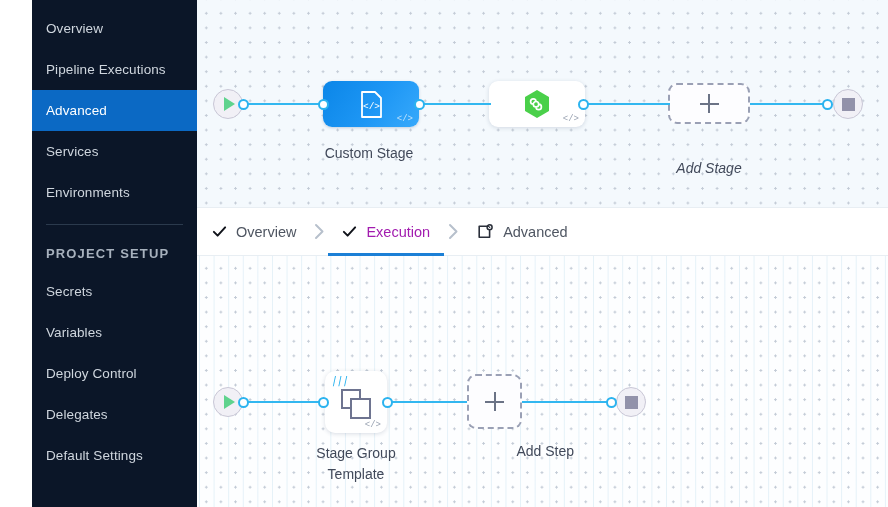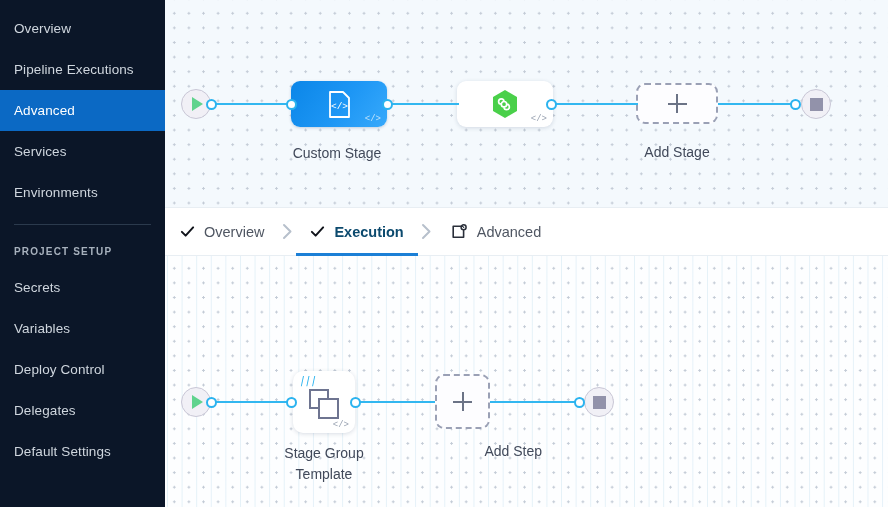--- a/index.html
+++ b/index.html
@@ -2,21 +2,21 @@
 <html><head>
 <meta charset="utf-8">
 <style>
   * { box-sizing: border-box; margin: 0; padding: 0; }
   html, body {
     width: 888px; height: 507px;
     overflow: hidden;
     font-family: "Liberation Sans", sans-serif;
     background: #ffffff;
   }
-  .app { position: relative; width: 888px; height: 507px; display: flex; }
+  .app { position: relative; width: 888px; height: 507px; display: flex; padding-left: 32px; }
 
   
   .sidebar {
     width: 165px; height: 507px;
     background: #0b1628;
     flex: 0 0 165px;
     padding-top: 8px;
     position: relative;
     z-index: 5;
   }
@@ -30,21 +30,21 @@
     cursor: pointer;
     white-space: nowrap;
   }
   .nav-item.active { background: #0b69c4; color: #ffffff; }
   .nav-divider {
     height: 1px; background: #2b3a4d;
     margin: 11px 14px 0 14px;
   }
   .nav-section {
     color: #a7b1bd;
-    font-size: 10px;
+    font-size: 13px;
     letter-spacing: 1.15px;
     font-weight: 600;
     padding: 21px 0 10px 14px;
   }
 
   
   .main { position: relative; width: 723px; height: 507px; background: #fff; }
 
   .canvas {
     position: absolute; left: 0; width: 723px;
@@ -80,21 +80,21 @@
   }
   .tab {
     display: flex; align-items: center; gap: 9px;
     height: 49px;
     padding: 0 2px;
     font-size: 14.5px;
     color: #4f5662;
     cursor: pointer;
     position: relative;
   }
-  .tab.active { color: #0c4a6e; font-weight: 700; }
+  .tab.active { color: #a21caf; font-weight: 400; }
   .tab.active::after {
     content: ""; position: absolute;
     left: -12px; right: -12px; bottom: 0;
     height: 3px; background: #1b7fd6;
   }
   .tab-check { width: 15px; height: 15px; display: block; }
   .tab-sep {
     width: 42px; display: flex; align-items: center; justify-content: center;
     color: #b7c0cc;
   }
@@ -273,21 +273,21 @@
           <span class="code-badge">&lt;/&gt;</span>
         </div>
       </div>
 
       <div class="port" style="left:381px; top:99px;"></div>
       <div class="link" style="left:386px; top:102.5px; width:87px;"></div>
 
       <div class="node dashed-box" style="left:471px; top:83px; width:82px; height:41px;">
         <div class="plus"></div>
       </div>
-      <div class="node-label" style="left:432px; top:142px;">Add Stage</div>
+      <div class="node-label" style="left:432px; top:158px;font-style:italic;">Add Stage</div>
 
       <div class="link" style="left:553px; top:102.5px; width:78px;"></div>
       <div class="port" style="left:625px; top:99px;"></div>
       <div class="node" style="left:636px; top:89px;">
         <div class="terminal">
           <div class="stop-sq"></div>
         </div>
       </div>
     </div>
 

